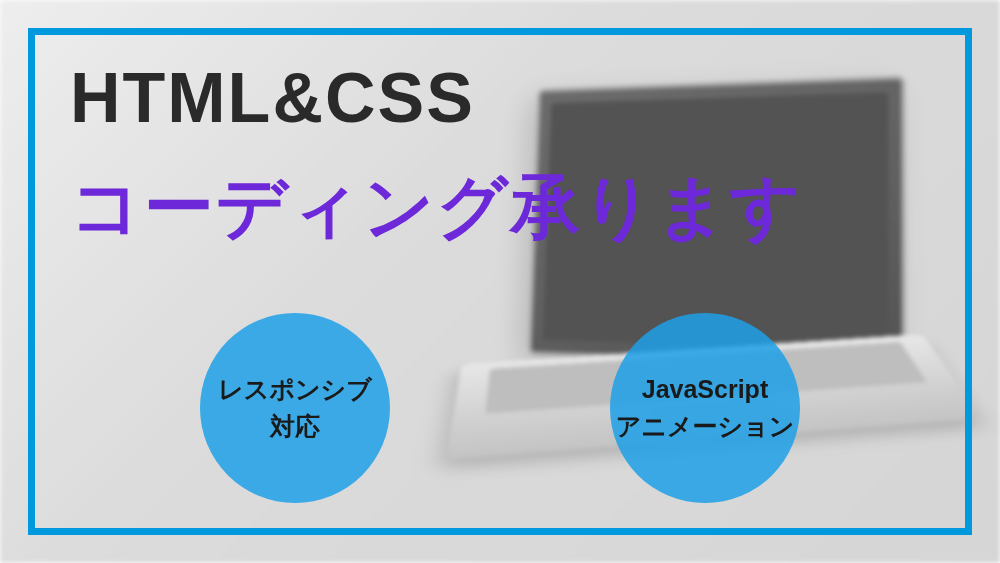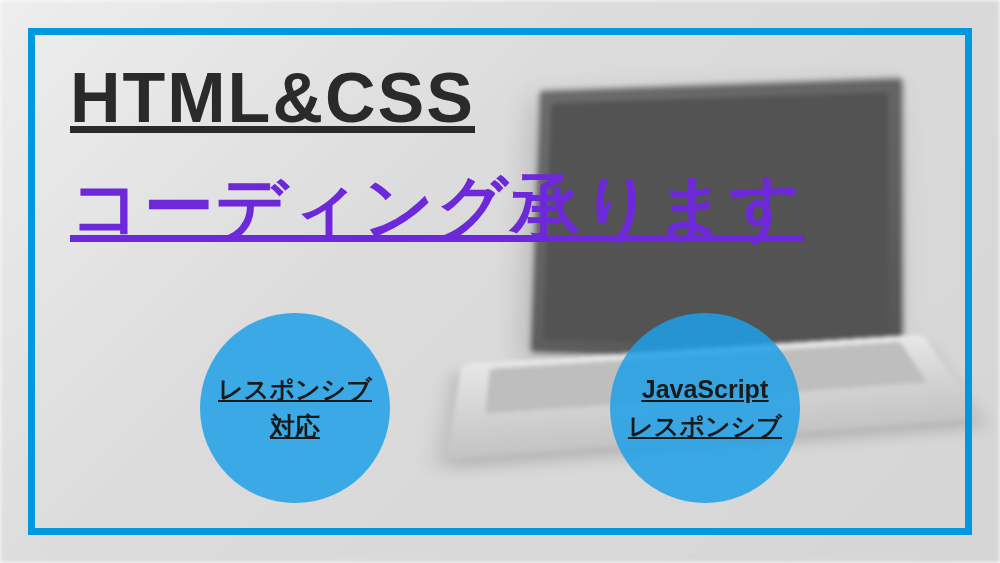--- a/index.html
+++ b/index.html
@@ -1,19 +1,18 @@
 <!DOCTYPE html>
 <html><head>
   <meta charset="utf-8">
   <style>
     * {
       margin: 0;
       padding: 0;
       box-sizing: border-box;
-      text-decoration: underline;
     }
     
     body {
       width: 1000px;
       height: 563px;
       overflow: hidden;
       font-family: "Hiragino Kaku Gothic ProN", "メイリオ", Meiryo, sans-serif;
       position: relative;
     }
     
@@ -177,16 +176,16 @@
   <div class="title-line-1">HTML&amp;CSS</div>
   <div class="title-line-2">コーディング承ります</div>
 
   <div class="badges">
     <div class="badge">
       <div class="badge-text">レスポンシブ
 対応</div>
     </div>
     <div class="badge">
       <div class="badge-text">JavaScript
-レスポンシブ</div>
+アニメーション</div>
     </div>
   </div>
 </div>
 
 </body></html>

